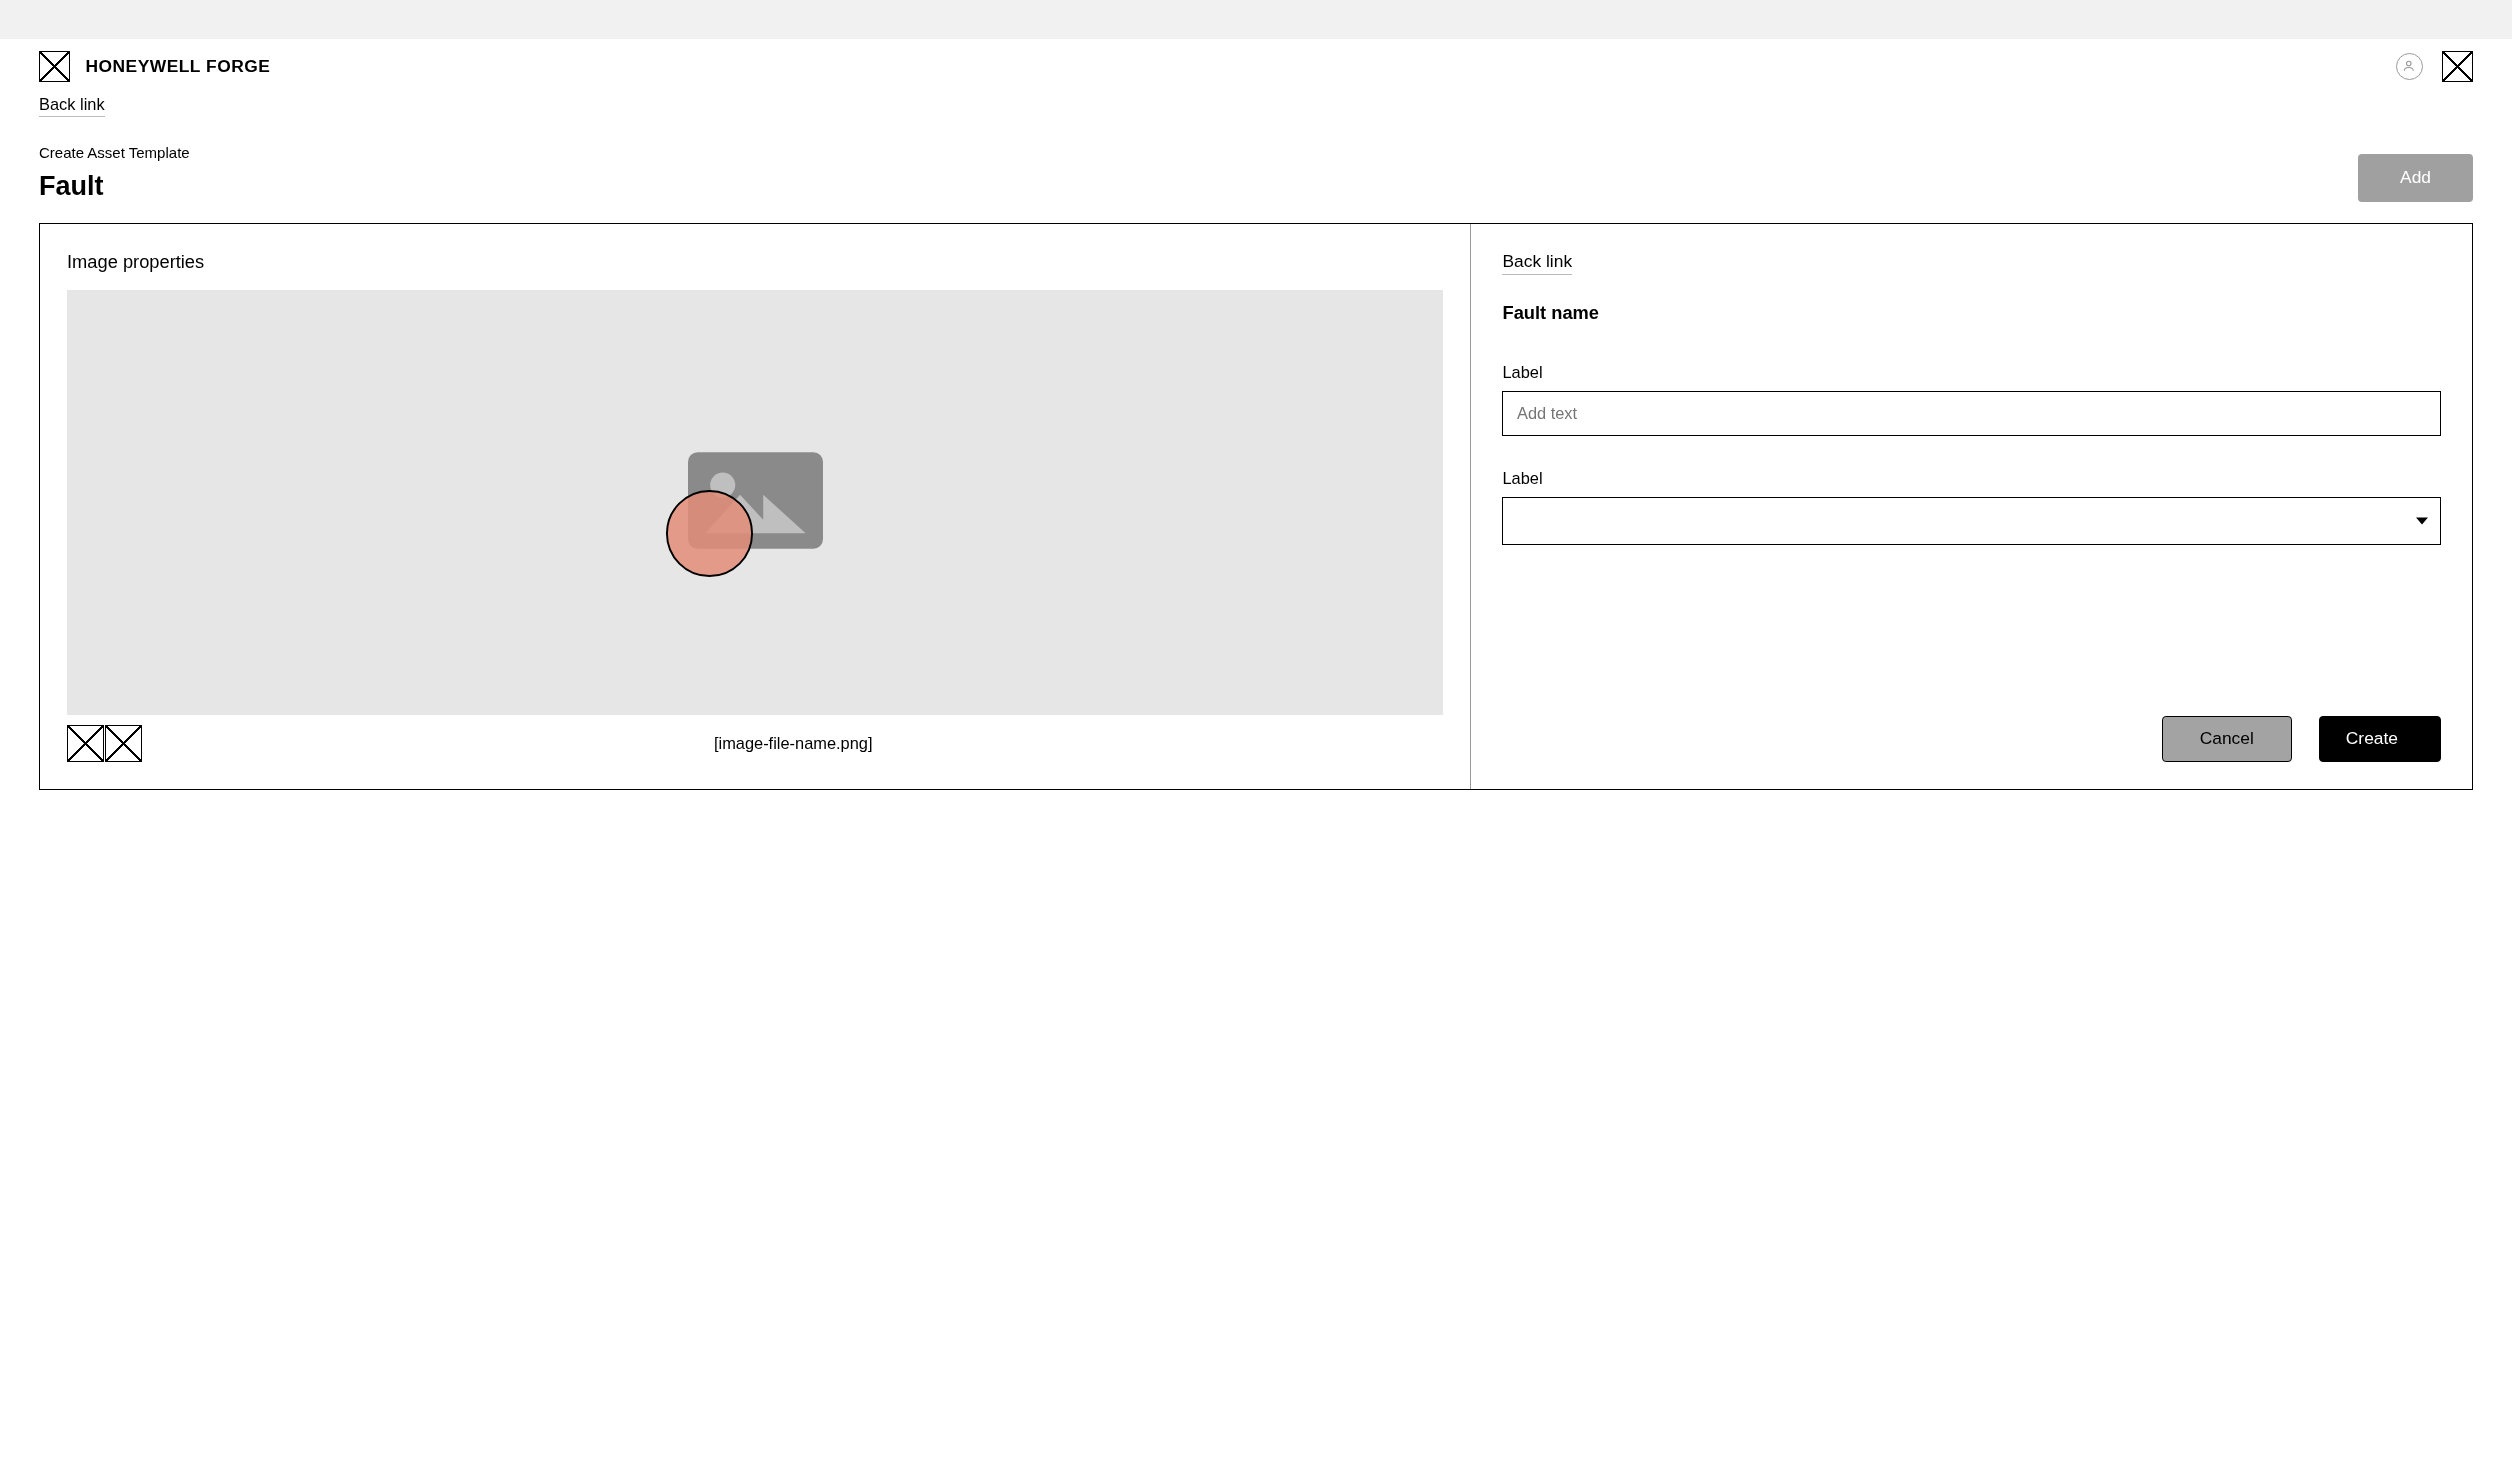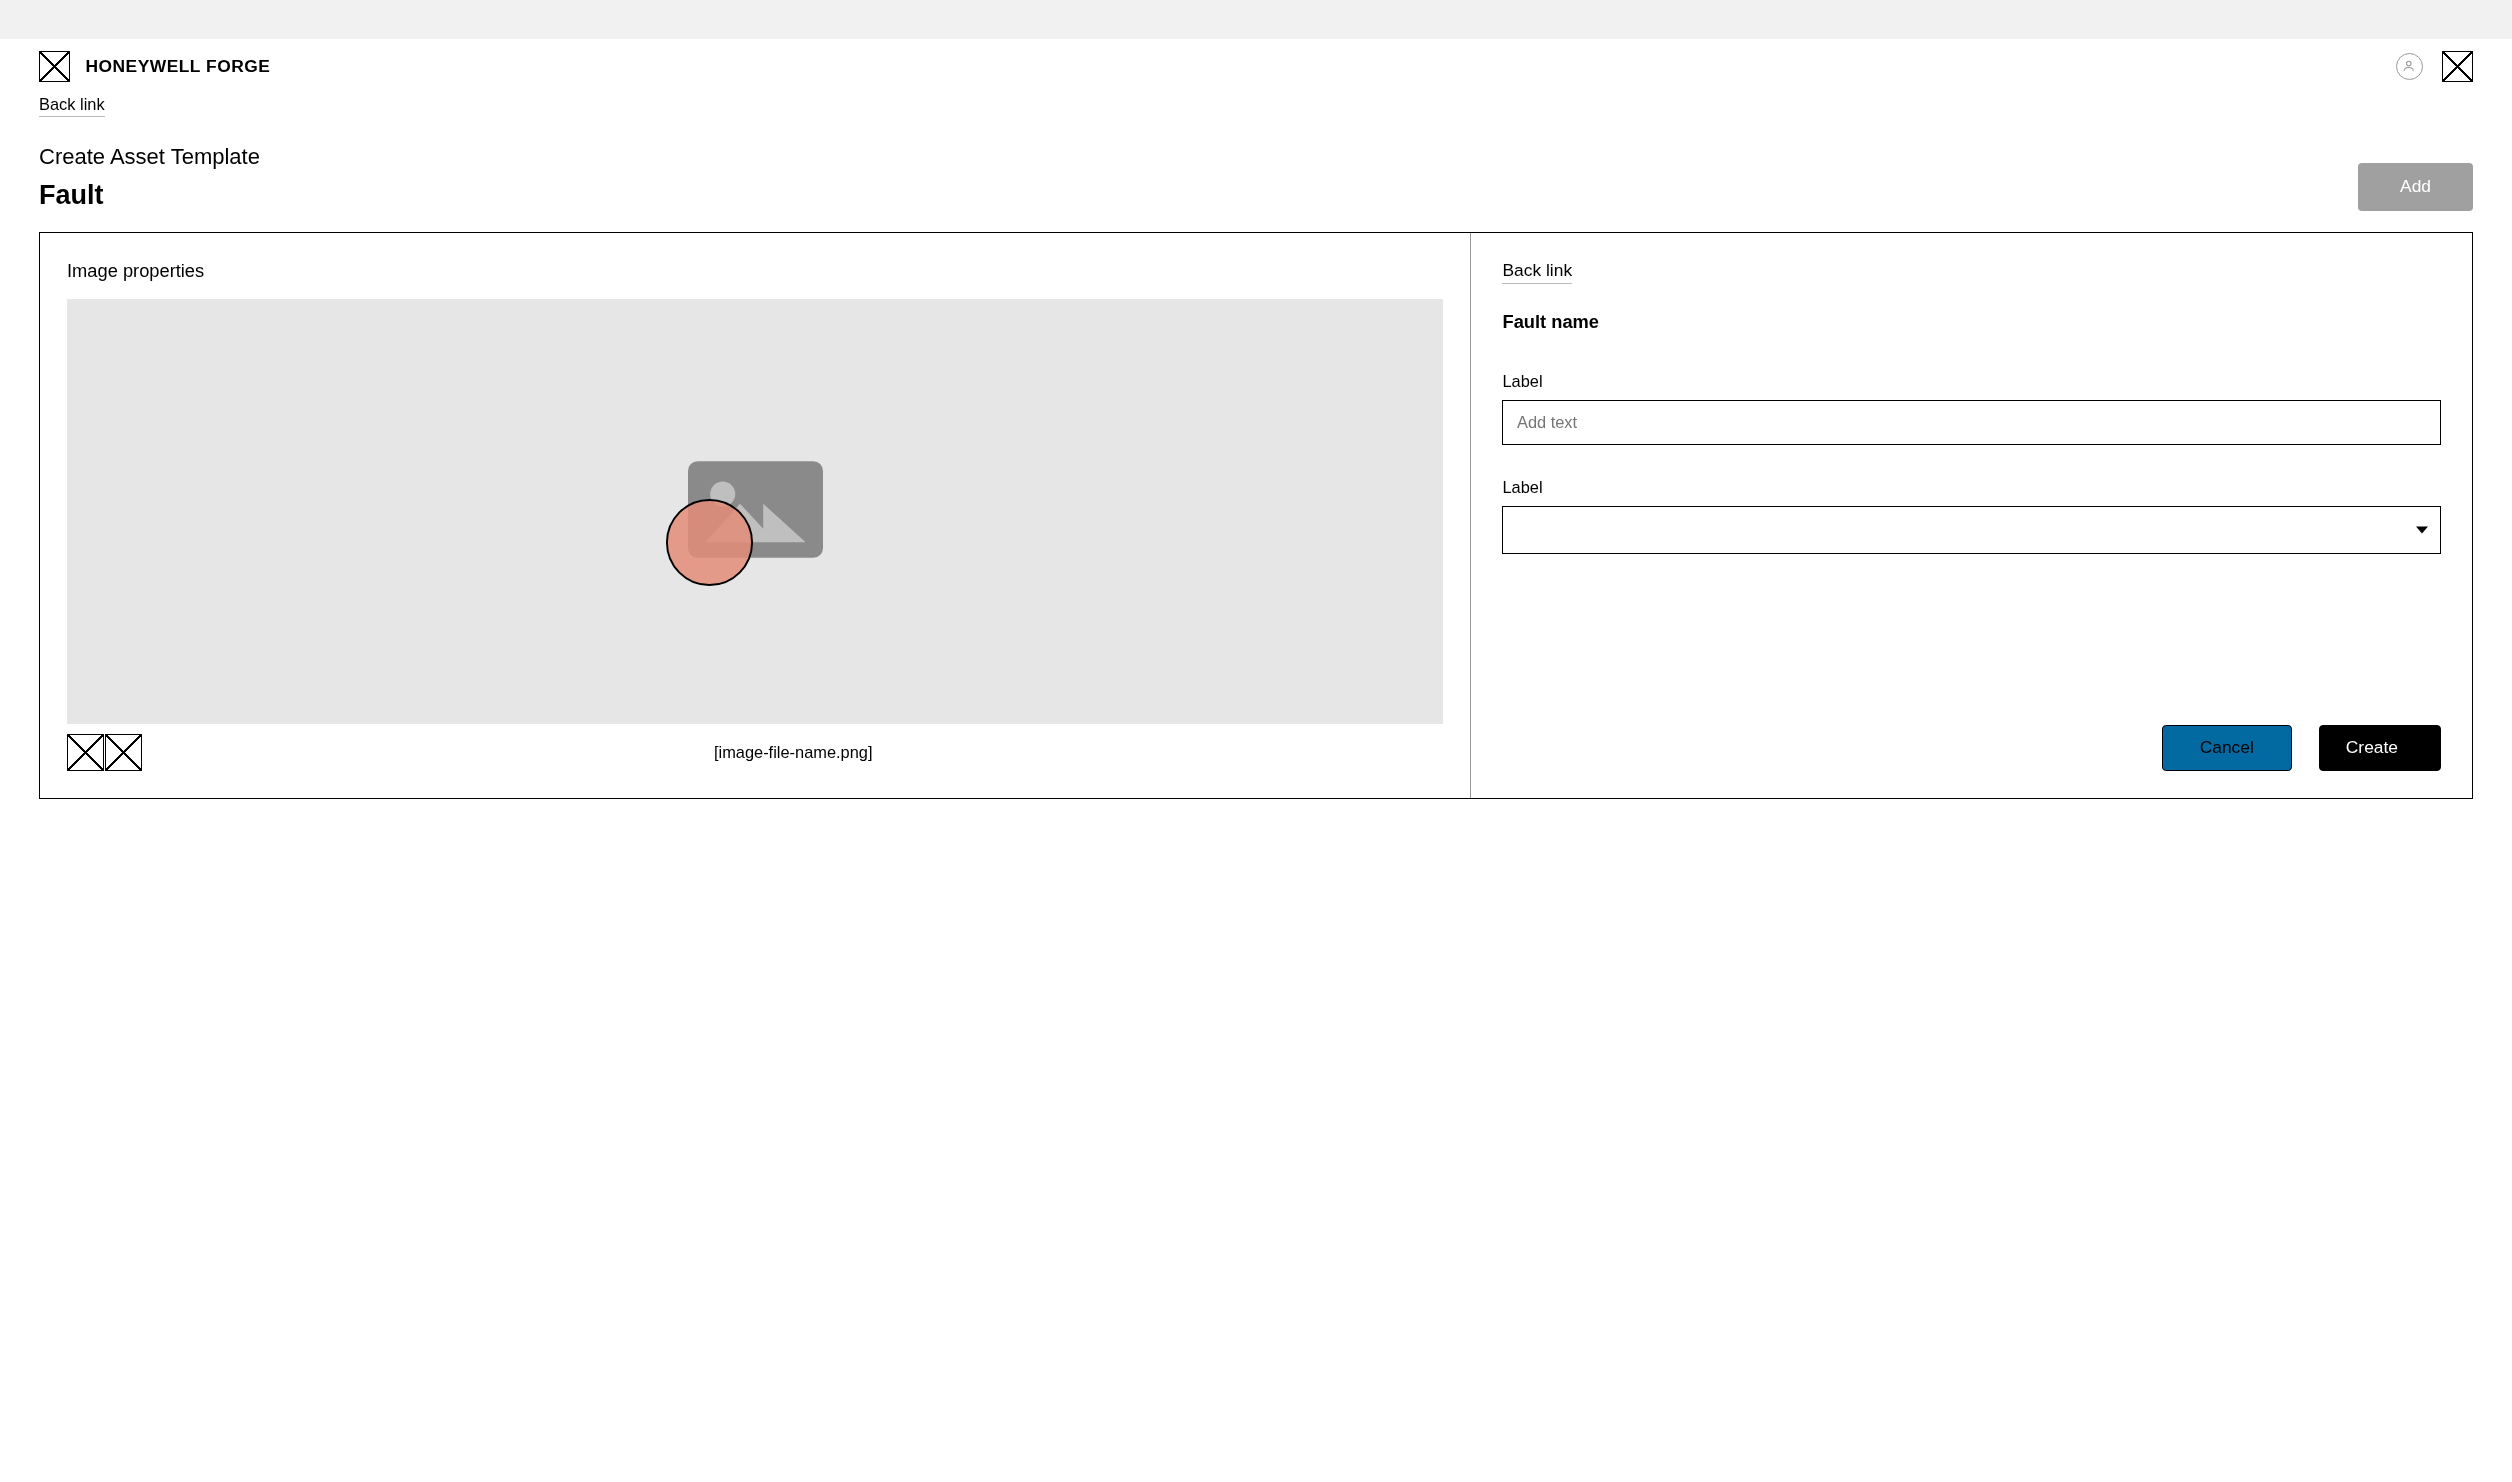--- a/index.html
+++ b/index.html
@@ -14,21 +14,21 @@
     content: ""; position: absolute; left: 0; top: 0; width: 100%; height: 100%;
   }
   .logo-box::before, .placeholder-box::before { background: linear-gradient(to top right, transparent calc(50% - 1px), #000 calc(50% - 1px), #000 calc(50% + 1px), transparent calc(50% + 1px)); }
   .logo-box::after, .placeholder-box::after  { background: linear-gradient(to bottom right, transparent calc(50% - 1px), #000 calc(50% - 1px), #000 calc(50% + 1px), transparent calc(50% + 1px)); }
   .brand { font-weight: 800; font-size: 17.4px; letter-spacing: 0.5px; }
   .header-right { display: flex; align-items: center; gap: 19.3px; }
   .avatar-icon { width: 27px; height: 27px; border: 1.4px solid #999; border-radius: 50%; display: flex; align-items: center; justify-content: center; }
   .back-link { font-size: 16.4px; display: inline-block; border-bottom: 1.4px solid #bbb; padding-bottom: 1.9px; }
   .subhead-row { display: flex; justify-content: space-between; align-items: flex-end; margin-top: 27px; }
   .subhead-left { display: flex; flex-direction: column; gap: 9.7px; }
-  .sublabel { font-size: 22px; }
+  .sublabel { font-size: 15px; }
   .page-title { font-size: 27px; font-weight: 800; }
   .add-btn { background: #a0a0a0; color: #fff; font-size: 17.4px; border: none; padding: 13.5px 42px; border-radius: 3.9px; }
   .main-box { border: 1.9px solid #000; margin-top: 21px; display: flex; }
   .left-pane { flex: 1.1; border-right: 1px solid #999; padding: 27px; }
   .right-pane { flex: 0.75; padding: 27px 31px; display: flex; flex-direction: column; }
   .section-title { font-size: 18.3px; margin-bottom: 17.4px; }
   .image-area { background: #e6e6e6; height: 425px; position: relative; display: flex; align-items: center; justify-content: center; }
   .image-glyph { position: relative; }
   .img-footer { display: flex; align-items: center; gap: 1px; margin-top: 9.7px; }
   .small-box { width: 37px; height: 37px; border: 1.4px solid #000; position: relative; }
@@ -38,21 +38,21 @@
   .img-filename { flex: 1; text-align: center; font-size: 16.4px; }
   .r-backlink { font-size: 17.4px; display: inline-block; border-bottom: 1.4px solid #bbb; padding-bottom: 1.9px; margin-bottom: 27px; align-self: flex-start; }
   .fault-name { font-weight: 800; font-size: 18.3px; margin-bottom: 39px; }
   .field-label { font-size: 16.4px; margin-bottom: 9.7px; }
   .text-input { width: 100%; border: 1.9px solid #000; padding: 11.6px 13.5px; font-size: 16.4px; margin-bottom: 33px; }
   .select-wrap { position: relative; width: 100%; margin-bottom: 33px; }
   .select-box { width: 100%; border: 1.9px solid #000; padding: 13.5px 13.5px; font-size: 16.4px; height: 48px; }
   .caret { position: absolute; right: 13.5px; top: 50%; transform: translateY(-50%); width: 0; height: 0; border-left: 6.8px solid transparent; border-right: 6.8px solid transparent; border-top: 7.7px solid #000; }
   .button-row { margin-top: auto; display: flex; justify-content: flex-end; gap: 27px; padding-top: 116px; }
   .btn { font-size: 17.4px; padding: 11.6px 37px; border-radius: 3.9px; cursor: pointer; }
-  .btn-cancel { background: #0369a1; border: 1.4px solid #000; margin-left: 42px; }
+  .btn-cancel { background: #a3a3a3; border: 1.4px solid #000; margin-left: 42px; }
   .btn-create { background: #000; color: #fff; border: 1.4px solid #000; padding-left: 26px; padding-right: 42px; }
 </style>
 </head>
 <body>
 
 <div class="top-band"></div>
 
 <div class="page">
 
   <div class="header-row">

